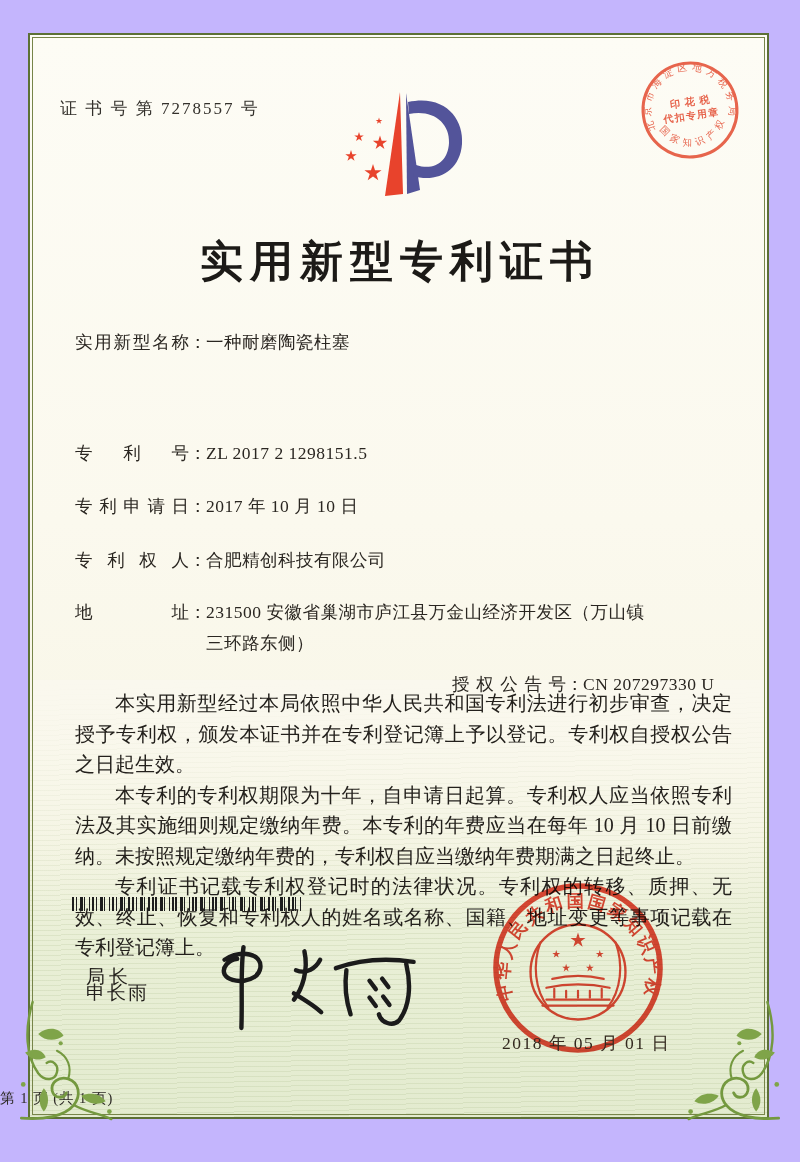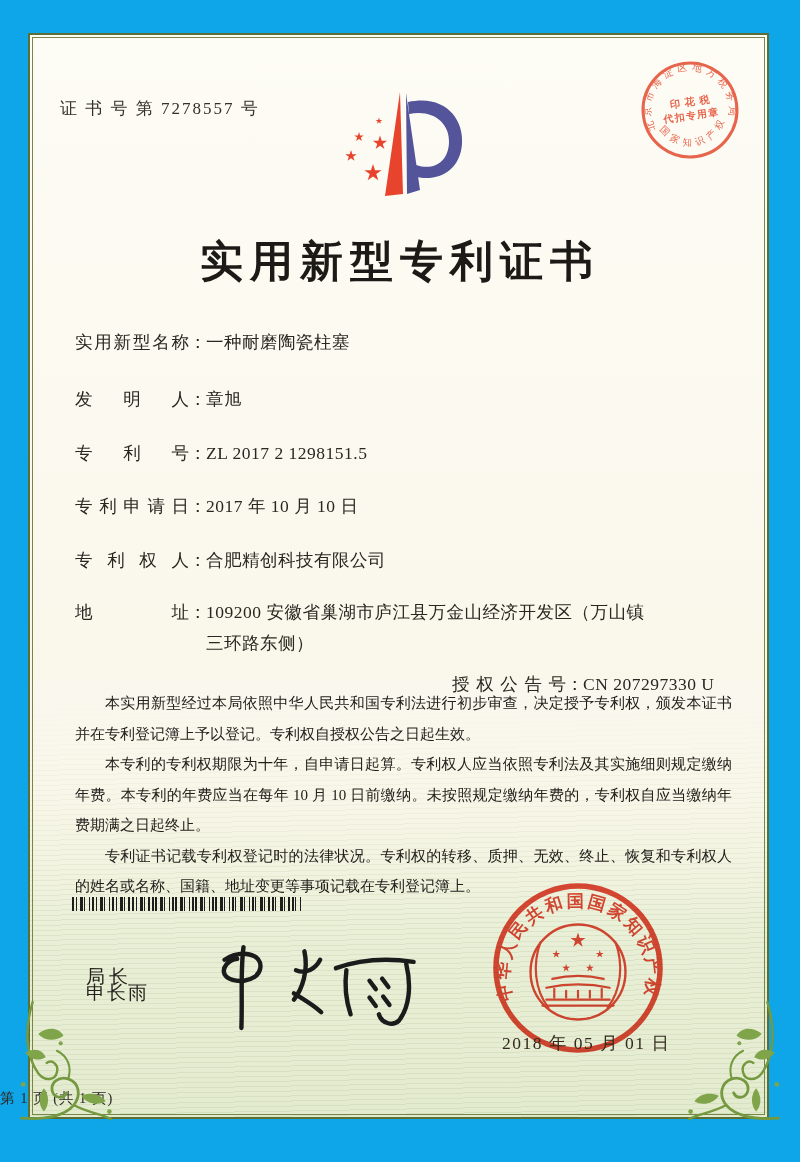--- a/index.html
+++ b/index.html
@@ -1,19 +1,19 @@
 <!DOCTYPE html>
 <html><head>
 <meta charset="utf-8">
 <style>
   html,body{margin:0;padding:0;}
   body{background:#ffffff;}
   .page{
     position:relative; width:800px; height:1162px; overflow:hidden;
-    background:#0ea5e9;
+    background:#c4b5fd;
     font-family:"Liberation Serif","DejaVu Serif",serif;
     color:#26221d;
   }
   .abs{position:absolute;}
   
   .inner-bg{
     left:30px; top:35px; width:738px; height:1083px;
     background:linear-gradient(180deg,#fdfcf5 0%,#fbf9ee 45%,#f9f7e9 62%,#f2f3df 74%,#e9efd6 84%,#e3ebcf 100%);
   }
   .waves{
@@ -38,21 +38,21 @@
   }
   .row{ left:75px; font-size:17.5px; color:#2a2621; white-space:nowrap;}
   .flabel{
     display:inline-block; width:114px; vertical-align:bottom;
     text-align:justify; text-align-last:justify;
   }
   .colon{display:inline-block; width:17px;}
   .val{letter-spacing:0.5px;}
   .body-text{
     left:75px; top:688px; width:657px;
-    font-size:15px; line-height:30.5px; text-align:justify; color:#23201c;
+    font-size:20px; line-height:30.5px; text-align:justify; color:#23201c;
   }
   .body-text p{margin:0; text-indent:2em;}
   .barcode{
     left:72px; top:897px; width:229px; height:14px;
     background-image:repeating-linear-gradient(90deg,
       #1d1d1d 0 2px, rgba(0,0,0,0) 2px 3.5px,
       #1d1d1d 3.5px 4.5px, rgba(0,0,0,0) 4.5px 8px,
       #1d1d1d 8px 11px, rgba(0,0,0,0) 11px 12px,
       #1d1d1d 12px 13px, rgba(0,0,0,0) 13px 16.5px,
       #1d1d1d 16.5px 18px, rgba(0,0,0,0) 18px 20px);
@@ -118,34 +118,31 @@
     <text class="stamp-mid1" x="74" y="64" text-anchor="middle">印花税</text>
     <text class="stamp-mid2" x="71" y="82" text-anchor="middle">代扣专用章</text>
     <text class="stamp-arc-b"><textPath href="#taxBottom" startOffset="2">国家知识产权局</textPath></text>
   </svg>
 
   <div class="abs title">实用新型专利证书</div>
 
   <div class="abs row" style="top:330px">
     <span class="flabel">实用新型名称</span><span class="colon">：</span><span class="val">一种耐磨陶瓷柱塞</span>
   </div>
-  <div class="abs row" style="top:387px">
-    <span class="flabel">发明人</span><span class="colon">：</span><span class="val">章旭</span>
-  </div>
   <div class="abs row" style="top:441px">
     <span class="flabel">专利号</span><span class="colon">：</span><span class="val">ZL 2017 2 1298151.5</span>
   </div>
   <div class="abs row" style="top:494px">
     <span class="flabel">专利申请日</span><span class="colon">：</span><span class="val">2017 年 10 月 10 日</span>
   </div>
   <div class="abs row" style="top:548px">
     <span class="flabel">专利权人</span><span class="colon">：</span><span class="val">合肥精创科技有限公司</span>
   </div>
   <div class="abs row" style="top:600px">
-    <span class="flabel">地址</span><span class="colon">：</span><span class="val">109200 安徽省巢湖市庐江县万金山经济开发区（万山镇</span>
+    <span class="flabel">地址</span><span class="colon">：</span><span class="val">231500 安徽省巢湖市庐江县万金山经济开发区（万山镇</span>
   </div>
   <div class="abs row" style="left:206px; top:631px">
     <span class="val">三环路东侧）</span>
   </div>
   <div class="abs row" style="left:452px; top:672px">
     <span class="flabel">授权公告号</span><span class="colon">：</span><span class="val">CN 207297330 U</span>
   </div>
 
   <div class="abs body-text">
     <p>本实用新型经过本局依照中华人民共和国专利法进行初步审查，决定授予专利权，颁发本证书并在专利登记簿上予以登记。专利权自授权公告之日起生效。</p>

